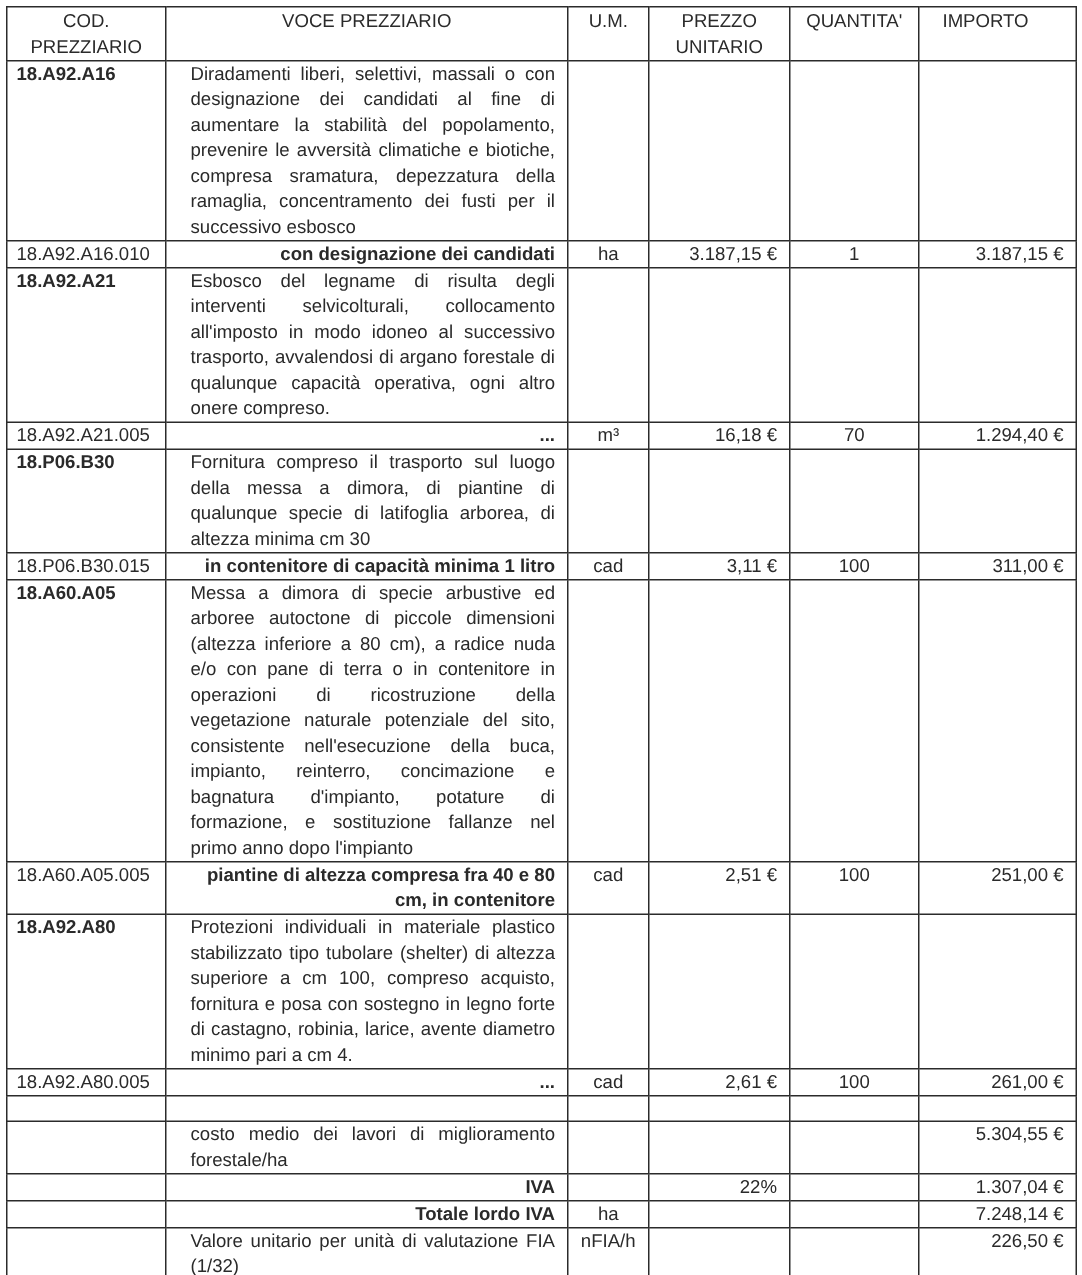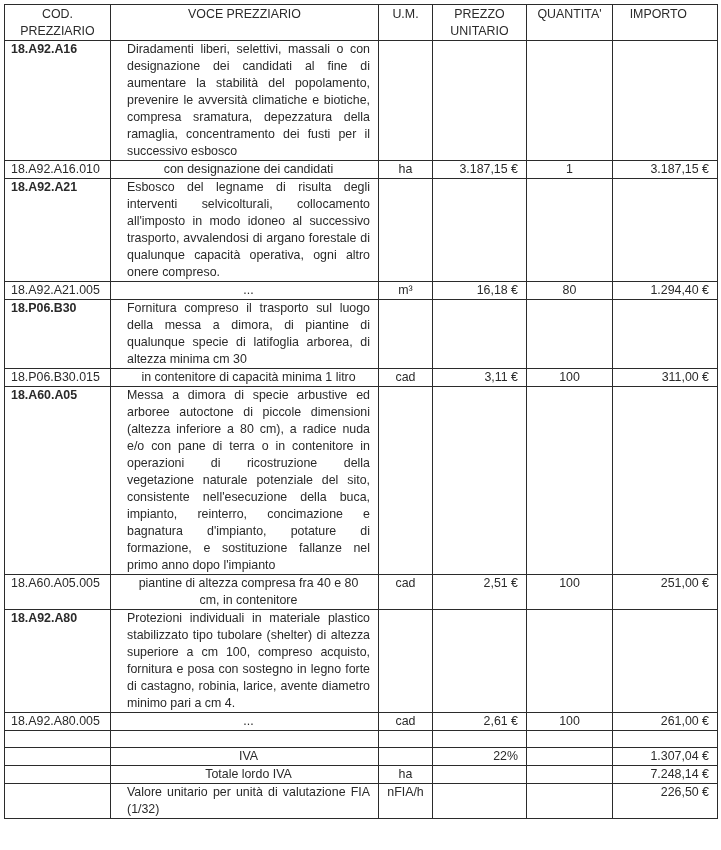--- a/index.html
+++ b/index.html
@@ -2,25 +2,25 @@
 <html><head>
 <meta charset="utf-8">
 <style>
   html, body { margin: 0; padding: 0; background: #ffffff; }
   body { width: 721px; height: 850px; position: relative; overflow: hidden;
          font-family: "Liberation Sans", sans-serif; color: #2a2a2a; }
   table { position: absolute; left: 4px; top: 4px; border-collapse: collapse;
           table-layout: fixed; width: 713px; font-size: 12.4px; line-height: 17px; }
   td, th { border: 1.3px solid #2b2b2b; padding: 0 4px; vertical-align: top; overflow: hidden; }
   th { font-weight: normal; text-align: center; line-height: 17px; padding-top: 1px; }
-  th.imp { text-align: right; padding-right: 30px; }
+  th.imp { text-align: center; padding-right: 20px; }
   td.code { padding-left: 6px; }
   td.code.bold { font-weight: bold; }
   td.desc { text-align: justify; padding-left: 16px; padding-right: 8px; }
-  td.desc.left { text-align: center; }
+  td.desc.left { text-align: right; font-weight: bold; }
   td.um { text-align: center; }
   td.num { text-align: right; padding-right: 8px; }
   td.qty { text-align: center; }
   td.imp { text-align: right; padding-right: 8px; }
   tr.h-head { height: 35px; }
 </style>
 </head>
 <body>
 
 <table>
@@ -71,21 +71,21 @@
         <td class="um"></td>
         <td class="num"></td>
         <td class="qty"></td>
         <td class="imp"></td>
       </tr>
       <tr style="height: 17px;">
         <td class="code">18.A92.A21.005</td>
         <td class="desc left">...</td>
         <td class="um">m³</td>
         <td class="num">16,18 €</td>
-        <td class="qty">80</td>
+        <td class="qty">70</td>
         <td class="imp">1.294,40 €</td>
       </tr>
       <tr style="height: 65px;">
         <td class="code bold">18.P06.B30</td>
         <td class="desc">Fornitura compreso il trasporto sul luogo della messa a dimora, di piantine di qualunque specie di latifoglia arborea, di altezza minima cm 30</td>
         <td class="um"></td>
         <td class="num"></td>
         <td class="qty"></td>
         <td class="imp"></td>
       </tr>
@@ -130,20 +130,28 @@
         <td class="imp">261,00 €</td>
       </tr>
       <tr style="height: 17px;">
         <td class="code"></td>
         <td class="desc left"></td>
         <td class="um"></td>
         <td class="num"></td>
         <td class="qty"></td>
         <td class="imp"></td>
       </tr>
+      <tr style="height: 35px;">
+        <td class="code"></td>
+        <td class="desc">costo medio dei lavori di miglioramento forestale/ha</td>
+        <td class="um"></td>
+        <td class="num"></td>
+        <td class="qty"></td>
+        <td class="imp">5.304,55 €</td>
+      </tr>
       <tr style="height: 17px;">
         <td class="code"></td>
         <td class="desc left">IVA</td>
         <td class="um"></td>
         <td class="num">22%</td>
         <td class="qty"></td>
         <td class="imp">1.307,04 €</td>
       </tr>
       <tr style="height: 17px;">
         <td class="code"></td>

